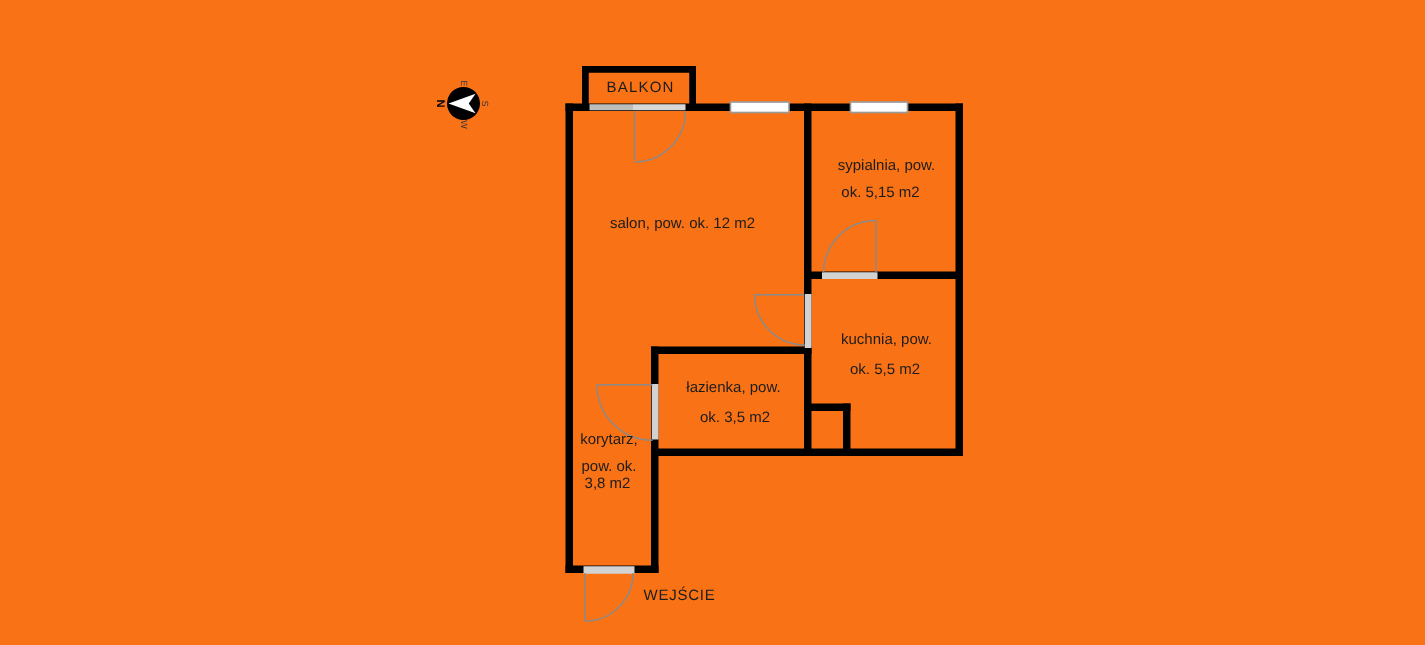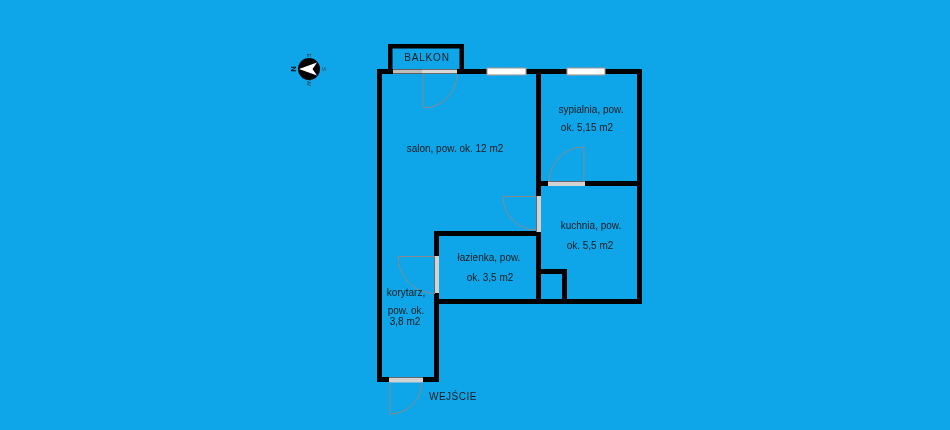--- a/index.html
+++ b/index.html
@@ -8,21 +8,21 @@
     background: #ffffff;
     width: 950px;
     height: 430px;
     overflow: hidden;
     font-family: "Liberation Sans", sans-serif;
   }
   .stage {
     position: relative;
     width: 950px;
     height: 430px;
-    background: #0ea5e9;
+    background: #f97316;
   }
   svg { display: block; }
   .wall { fill: #000000; }
   .opening { stroke: none; }
   .window { fill: #ffffff; stroke: #9a9a9a; stroke-width: 1.1; }
   .swing { fill: none; stroke: #8a8a8a; stroke-width: 1; }
   .room-label {
     fill: #1c1c1c;
     font-family: "Liberation Sans", sans-serif;
     font-size: 10px;

